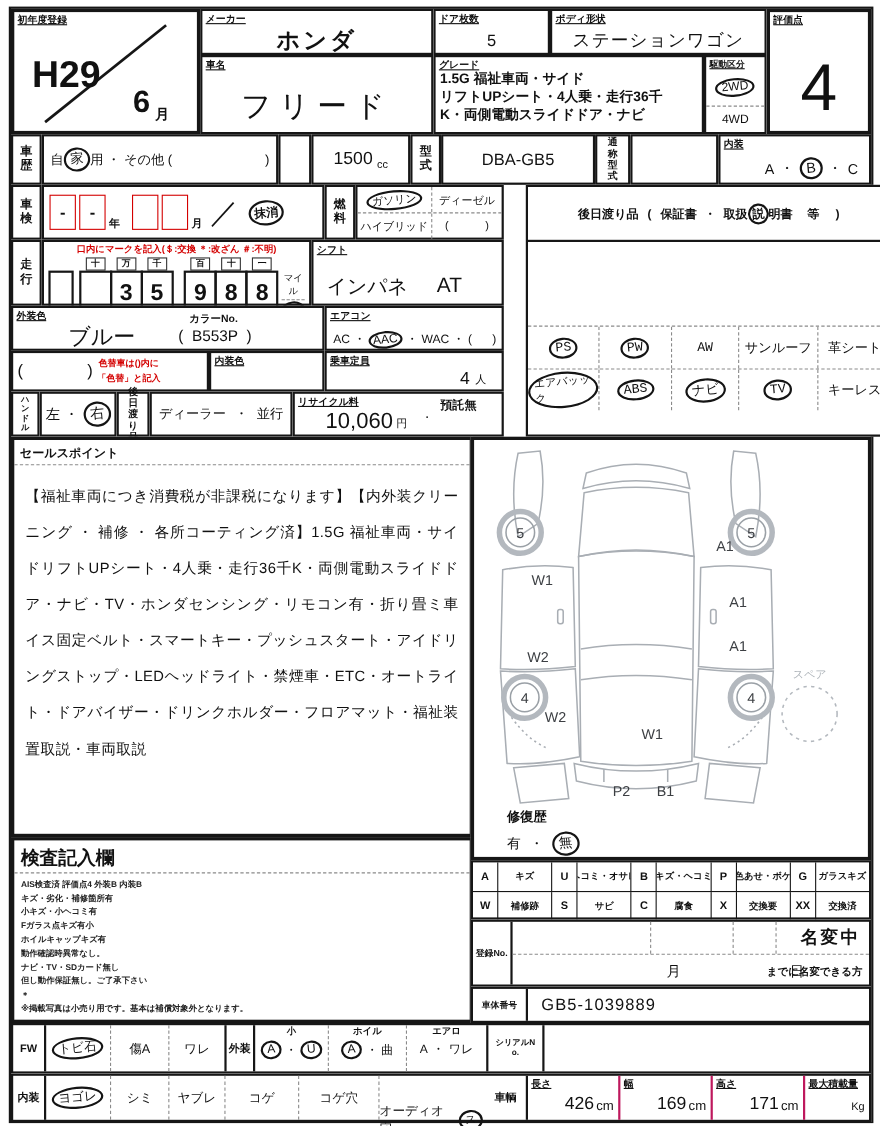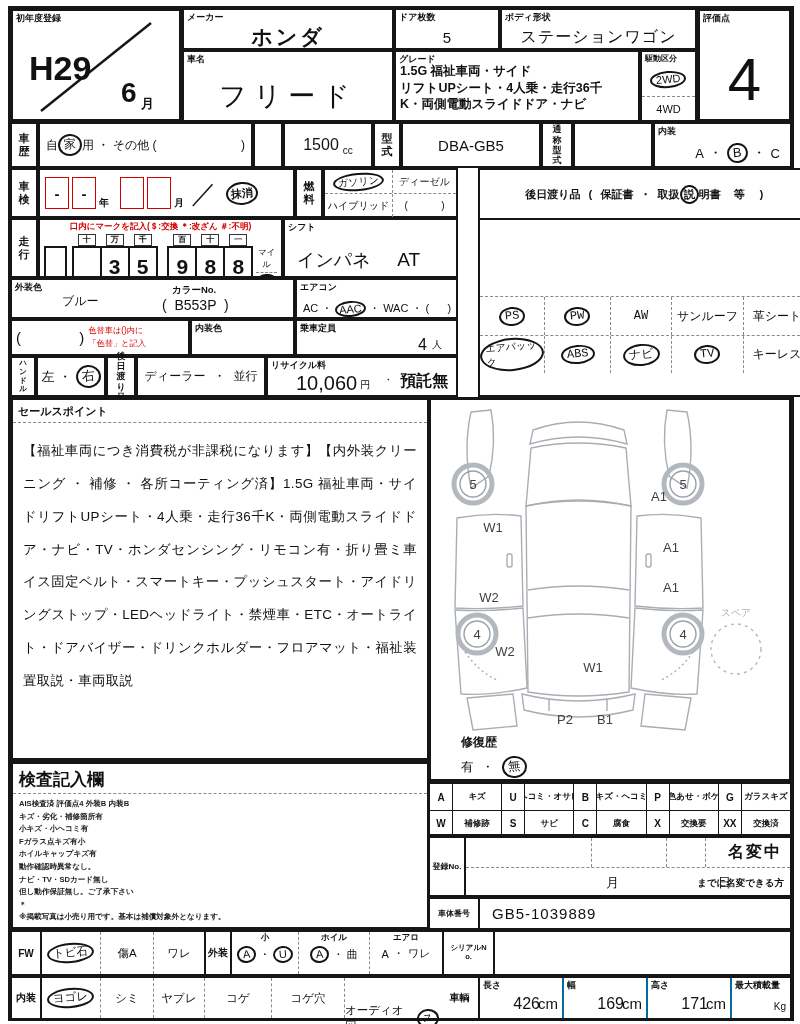--- a/index.html
+++ b/index.html
@@ -1,21 +1,21 @@
 <!DOCTYPE html>
 <html><head>
 <meta charset="utf-8">
 <style>
   html,body{margin:0;padding:0;background:#f4f4f2;}
   #sheet{position:relative;width:800px;height:1024px;background:#fff;overflow:hidden;
          font-family:"Liberation Sans","DejaVu Sans",sans-serif;color:#111;}
   .abs{position:absolute;box-sizing:border-box;}
   .bx{border:2px solid #161616;background:#fff;}
   .bx3{border:3px solid #161616;background:#fff;}
-  .lbl{position:absolute;top:1px;left:3px;font-size:9px;font-weight:bold;white-space:nowrap;}
+  .lbl{position:absolute;top:1px;left:3px;font-size:9px;font-weight:bold;white-space:nowrap;text-decoration:underline;}
   .cen{display:flex;align-items:center;justify-content:center;}
   .vcell{display:flex;align-items:center;justify-content:center;font-weight:bold;
          font-size:11px;line-height:1.15;word-break:break-all;text-align:center;padding:0 7px;}
   .pre{white-space:pre;}
   .hc{display:inline-block;border:2px solid #141414;border-radius:50%;padding:0 4px 1px;transform:rotate(-5deg);}
   .red{color:#d40000;}
   .redbox{border:1.6px solid #d40000;}
   .dashR{border-right:1.5px dashed #8a8a8a;}
   .eqrow{display:flex;}
   .ecell{display:flex;align-items:center;justify-content:center;font-size:12px;}
@@ -24,23 +24,23 @@
   .dh{font-size:8px;font-weight:bold;text-align:center;height:10px;line-height:10px;border:1px solid #333;
       background:#fff;width:16px;margin:0 auto;}
   .legcode{width:22px;border-right:1.5px solid #161616;display:flex;align-items:center;justify-content:center;
            font-size:10px;font-weight:bold;}
   .legdesc{flex:1;border-right:1.5px solid #161616;display:flex;align-items:center;justify-content:center;
            font-size:8.5px;font-weight:bold;white-space:nowrap;overflow:hidden;}
   .brow{display:flex;height:100%;}
   .bcell{display:flex;align-items:center;justify-content:center;font-size:11.5px;border-right:1.5px dashed #8a8a8a;}
   .bcellS{display:flex;align-items:center;justify-content:center;font-size:10px;font-weight:bold;
           border-right:2px solid #161616;}
-  .dimcell{position:relative;border-right:2px solid #0369a1;}
+  .dimcell{position:relative;border-right:2px solid #be185d;}
   .dimval{position:absolute;right:22px;bottom:5px;font-size:16px;}
-  .dimunit{position:absolute;right:4px;bottom:6px;font-size:15px;}
+  .dimunit{position:absolute;right:4px;bottom:6px;font-size:12px;}
   .insline{font-size:7.6px;font-weight:bold;color:#222;line-height:12.6px;white-space:nowrap;}
   svg text{font-family:"Liberation Sans","DejaVu Sans",sans-serif;}
 </style>
 </head>
 <body>
 
 <div id="sheet">
   <div class="abs" style="left:8px;top:6px;width:786px;height:1015px;border:3px solid #161616;"></div>
 
   <div class="abs bx3" style="left:10px;top:8px;width:172px;height:114px;">
@@ -209,35 +209,35 @@
   <div class="abs bx" style="left:283px;top:218px;width:175px;height:60px;">
     <span class="lbl">シフト</span>
     <div style="display:flex;align-items:center;height:100%;padding:12px 12px 0;justify-content:space-between;">
       <span style="font-size:18px;">インパネ</span>
       <span style="font-size:19px;margin-right:24px;">AT</span>
     </div>
   </div>
 
   <div class="abs bx" style="left:10px;top:278px;width:285px;height:41px;">
     <span class="lbl">外装色</span>
-    <span class="abs" style="left:50px;top:13px;font-size:12px;">ブルー</span>
+    <span class="abs" style="left:50px;top:13px;font-size:20px;">ブルー</span>
     <span class="abs" style="left:160px;top:4px;font-size:9.5px;font-weight:bold;">カラーNo.</span>
     <span class="abs pre" style="left:150px;top:17px;font-size:14px;">(  B553P  )</span>
   </div>
   <div class="abs bx" style="left:295px;top:278px;width:163px;height:41px;">
     <span class="lbl">エアコン</span>
     <div style="display:flex;align-items:center;height:100%;padding:10px 0 0 6px;font-size:11px;white-space:pre;">
       <span>AC ・ </span><span style="padding:0 2px;" class="hc">AAC</span><span class="pre"> ・ WAC ・ (      )</span>
     </div>
   </div>
 
   <div class="abs bx" style="left:10px;top:319px;width:180px;height:37px;">
     <div style="display:flex;align-items:center;height:100%;padding:0 4px;">
       <span class="pre" style="font-size:15px;">(              )</span>
-      <div class="red" style="font-size:8.2px;font-weight:normal;line-height:1.5;margin-left:4px;">
+      <div class="red" style="font-size:8.2px;font-weight:bold;line-height:1.5;margin-left:4px;text-align:center;">
         <div>色替車は()内に</div>
         <div>「色替」と記入</div>
       </div>
     </div>
   </div>
   <div class="abs bx" style="left:190px;top:319px;width:105px;height:37px;">
     <span class="lbl">内装色</span>
   </div>
   <div class="abs bx" style="left:295px;top:319px;width:163px;height:37px;">
     <span class="lbl">乗車定員</span>
@@ -266,21 +266,21 @@
       <span>・</span>
       <span>並行</span>
     </div>
   </div>
   <div class="abs bx" style="left:266px;top:356px;width:192px;height:41px;">
     <span class="lbl">リサイクル料</span>
     <div style="display:flex;align-items:flex-end;height:100%;padding:0 6px 4px 28px;gap:3px;">
       <span style="font-size:20px;">10,060</span>
       <span style="font-size:10px;margin-bottom:3px;">円</span>
       <span style="font-size:10px;margin:0 4px 8px 10px;">・</span>
-      <span style="font-size:16px;font-weight:bold;margin-bottom:3px;">預託無</span>
+      <span style="font-size:11px;font-weight:bold;margin-bottom:19px;">預託無</span>
     </div>
   </div>
 
   <div class="abs bx" style="left:478px;top:168px;width:334px;height:229px;font-family:Liberation Mono, monospace;">
     <div class="cen" style="height:48px;border-bottom:2px solid #161616;font-size:11px;font-weight:bold;">
       <span>後日渡り品 (  保証書 ・ 取扱</span>
         <span style="padding:0 2px;" class="hc">説</span>
         <span class="pre">明書  等  )</span>
     </div>
     <div style="height:76px;"></div>

